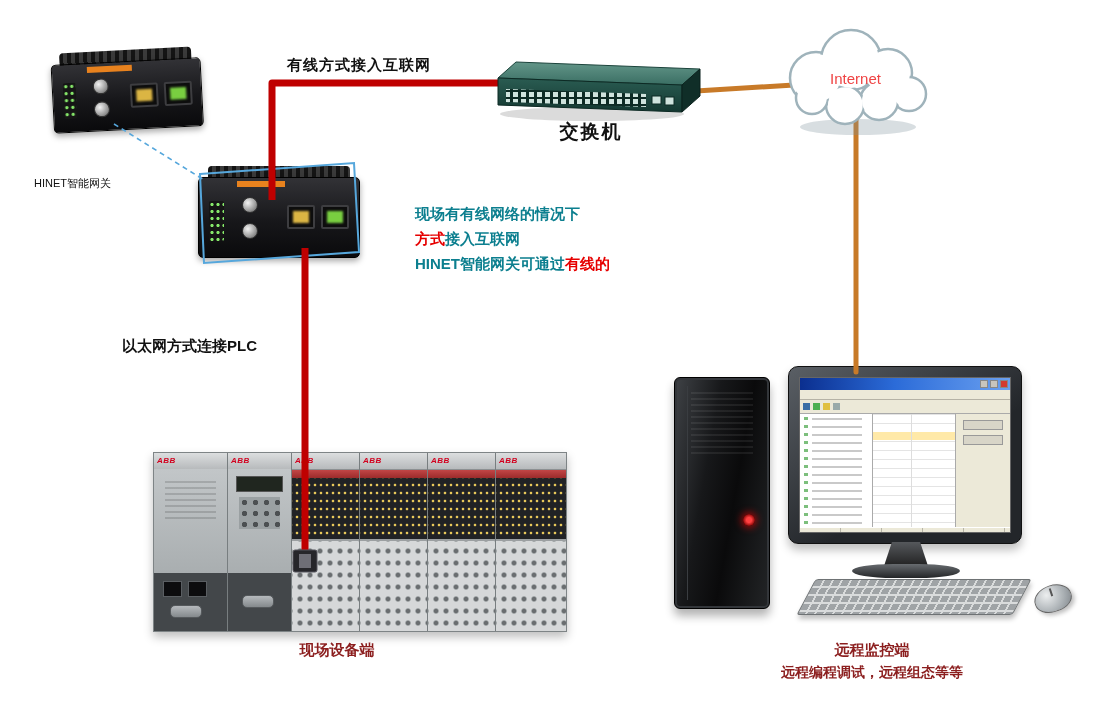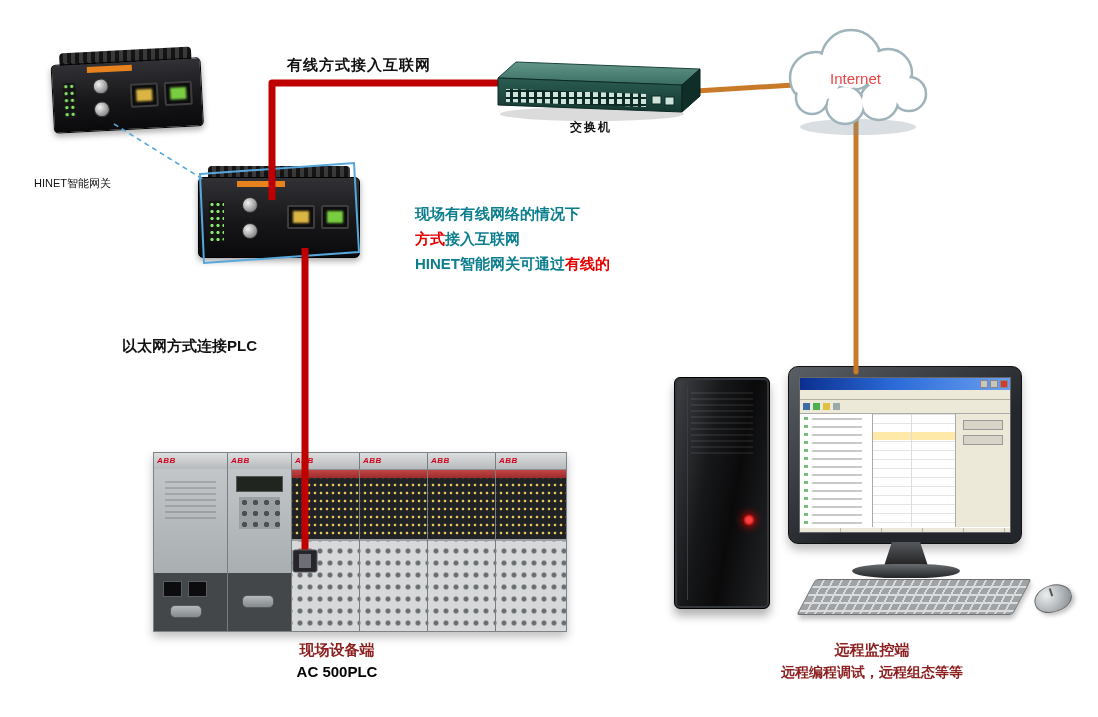--- a/index.html
+++ b/index.html
@@ -122,21 +122,21 @@
   
   .overlay{position:absolute;left:0;top:0;z-index:5;pointer-events:none;}
   .overlay .red{stroke:var(--red-line,#bf0000);stroke-width:7;fill:none;stroke-linejoin:round;}
   .overlay .orange{stroke:var(--orange-line,#c87a28);stroke-width:5;fill:none;stroke-linecap:round;}
   .overlay .dash{stroke:var(--highlight-blue,#56a7dc);stroke-width:1.6;stroke-dasharray:5 4;}
   .overlay .hl{stroke:var(--highlight-blue,#56a7dc);stroke-width:2;fill:none;}
 
   
   #lbl-gateway{left:34px;top:176px;font-size:11px;}
   #lbl-wired{left:287px;top:56px;font-size:15px;font-weight:600;letter-spacing:1px;}
-  #lbl-switch{left:500px;top:119px;width:182px;text-align:center;font-size:12px;font-weight:700;letter-spacing:2px;}
+  #lbl-switch{left:500px;top:119px;width:182px;text-align:center;font-size:19px;font-weight:700;letter-spacing:2px;}
   #lbl-internet{left:793px;top:70px;width:125px;text-align:center;font-size:15px;color:#ef4444;}
   #note{left:415px;top:201px;width:330px;text-align:left;font-size:15px;font-weight:700;line-height:25px;}
   #lbl-eth{left:122px;top:337px;font-size:15px;font-weight:600;}
   #lbl-field{left:227px;top:641px;width:220px;text-align:center;}
   #lbl-field .t1{font-size:15px;font-weight:700;}
   #lbl-field .t2{font-size:15px;font-weight:700;color:#000;margin-top:3px;}
   #lbl-remote{left:737px;top:641px;width:270px;text-align:center;}
   #lbl-remote .t1{font-size:15px;font-weight:700;}
   #lbl-remote .t2{font-size:14px;font-weight:700;margin-top:4px;}
 </style>
@@ -343,21 +343,20 @@
   <div class="lbl" id="note">
     <div><span class="teal">现场有有线网络的情况下</span></div>
     <div><span class="redtxt">方式</span><span class="teal">接入互联网</span></div>
     <div><span class="teal">HINET智能网关可通过</span><span class="redtxt">有线的</span></div>
   </div>
 
   <div class="lbl" id="lbl-eth">以太网方式连接PLC</div>
 
   <div class="lbl" id="lbl-field">
     <div class="t1 maroon">现场设备端</div>
-    <div class="t2">AC 500PLC</div>
   </div>
 
   <div class="lbl" id="lbl-remote">
     <div class="t1 maroon">远程监控端</div>
     <div class="t2 maroon">远程编程调试，远程组态等等</div>
   </div>
 
 </div>
 
 </body></html>

